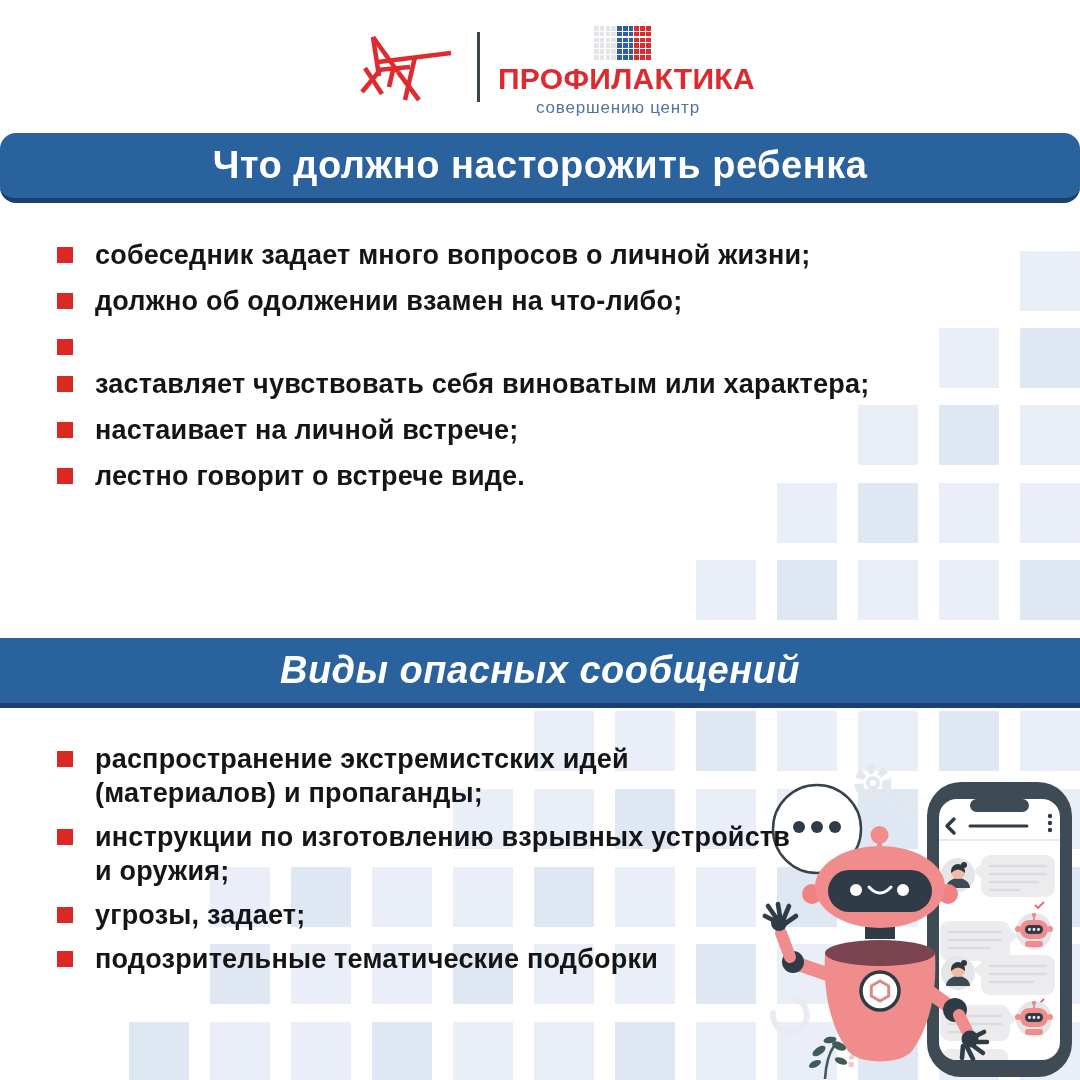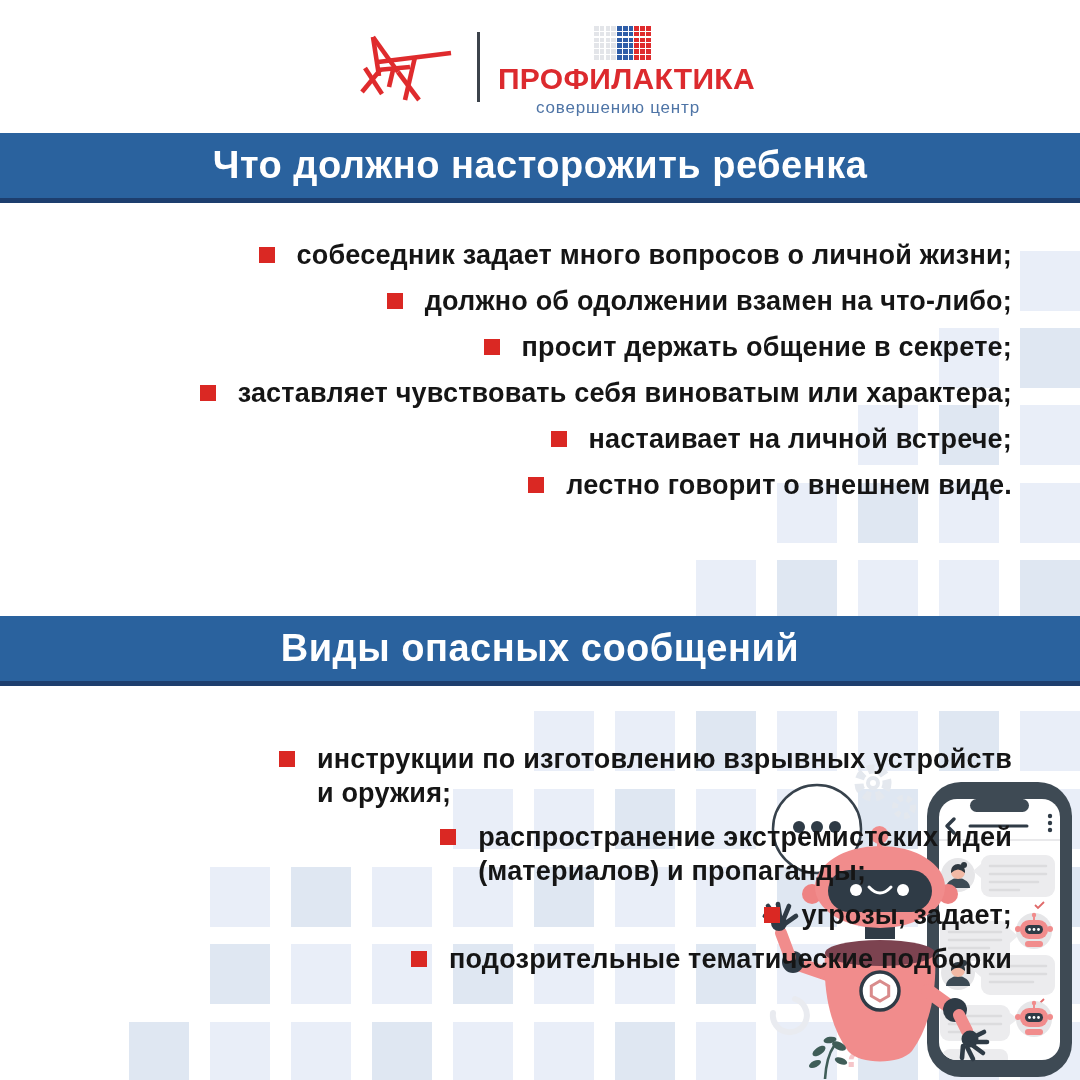--- a/index.html
+++ b/index.html
@@ -19,27 +19,27 @@
   .flag-cell{width:4.6px;height:4.6px;}
   .brand-title{position:absolute;left:498px;top:62px;width:240px;margin:0;text-align:center;
     font-size:30px;font-weight:800;color:#dc2a2e;letter-spacing:.3px;}
   .brand-subtitle{position:absolute;left:498px;top:98px;width:240px;margin:0;text-align:center;
     font-size:17px;font-weight:400;color:#4e74a6;letter-spacing:.8px;}
   
   .banner{position:absolute;left:0;width:1080px;height:70px;box-sizing:border-box;
     background:#2a629e;border-bottom:5px solid #1d3e6e;
     display:flex;align-items:center;justify-content:center;z-index:2;}
   .banner h2{margin:0;color:#ffffff;font-size:38px;font-weight:700;letter-spacing:.5px;}
-  #banner-1{top:133px;}
-  #banner-2{top:616px;}
+  #banner-1{top:133px;border-radius:16px;}
+  #banner-2{top:638px;font-style:italic;}
   
   .list{position:absolute;left:57px;width:955px;z-index:2;}
   #list-1{top:238px;}
   #list-2{top:742px;}
-  .li{display:flex;margin-bottom:12px;justify-content:flex-end;}
+  .li{display:flex;margin-bottom:12px;}
   #list-2 .li{margin-bottom:10px;}
   .bullet{flex:0 0 16px;width:16px;height:16px;background:#da2823;margin:9px 22px 0 0;}
   .li-text{margin:0;font-size:27px;line-height:34px;font-weight:700;color:#151515;
     white-space:pre-line;letter-spacing:.2px;}
   
   .illu{position:absolute;left:753px;top:763px;width:330px;height:317px;z-index:1;}
 </style>
 </head>
 <body>
 
@@ -199,50 +199,49 @@
   <div class="li">
       <span class="bullet"></span>
       <p class="li-text">собеседник задает много вопросов о личной жизни;</p>
     </div>
   <div class="li">
       <span class="bullet"></span>
       <p class="li-text">должно об одолжении взамен на что-либо;</p>
     </div>
   <div class="li">
       <span class="bullet"></span>
-      <p class="li-text">просит держать общение в секрете;</p>
     </div>
   <div class="li">
       <span class="bullet"></span>
       <p class="li-text">заставляет чувствовать себя виноватым или характера;</p>
     </div>
   <div class="li">
       <span class="bullet"></span>
       <p class="li-text">настаивает на личной встрече;</p>
     </div>
   <div class="li">
       <span class="bullet"></span>
-      <p class="li-text">лестно говорит о внешнем виде.</p>
+      <p class="li-text">лестно говорит о встрече виде.</p>
     </div>
 </div>
 
 <div class="banner" id="banner-2">
   <h2>Виды опасных сообщений</h2>
 </div>
 
 <div class="list" id="list-2">
   <div class="li">
       <span class="bullet"></span>
+      <p class="li-text">распространение экстремистских идей
+(материалов) и пропаганды;</p>
+    </div>
+  <div class="li">
+      <span class="bullet"></span>
       <p class="li-text">инструкции по изготовлению взрывных устройств
 и оружия;</p>
-    </div>
-  <div class="li">
-      <span class="bullet"></span>
-      <p class="li-text">распространение экстремистских идей
-(материалов) и пропаганды;</p>
     </div>
   <div class="li">
       <span class="bullet"></span>
       <p class="li-text">угрозы, задает;</p>
     </div>
   <div class="li">
       <span class="bullet"></span>
       <p class="li-text">подозрительные тематические подборки</p>
     </div>
 </div>

